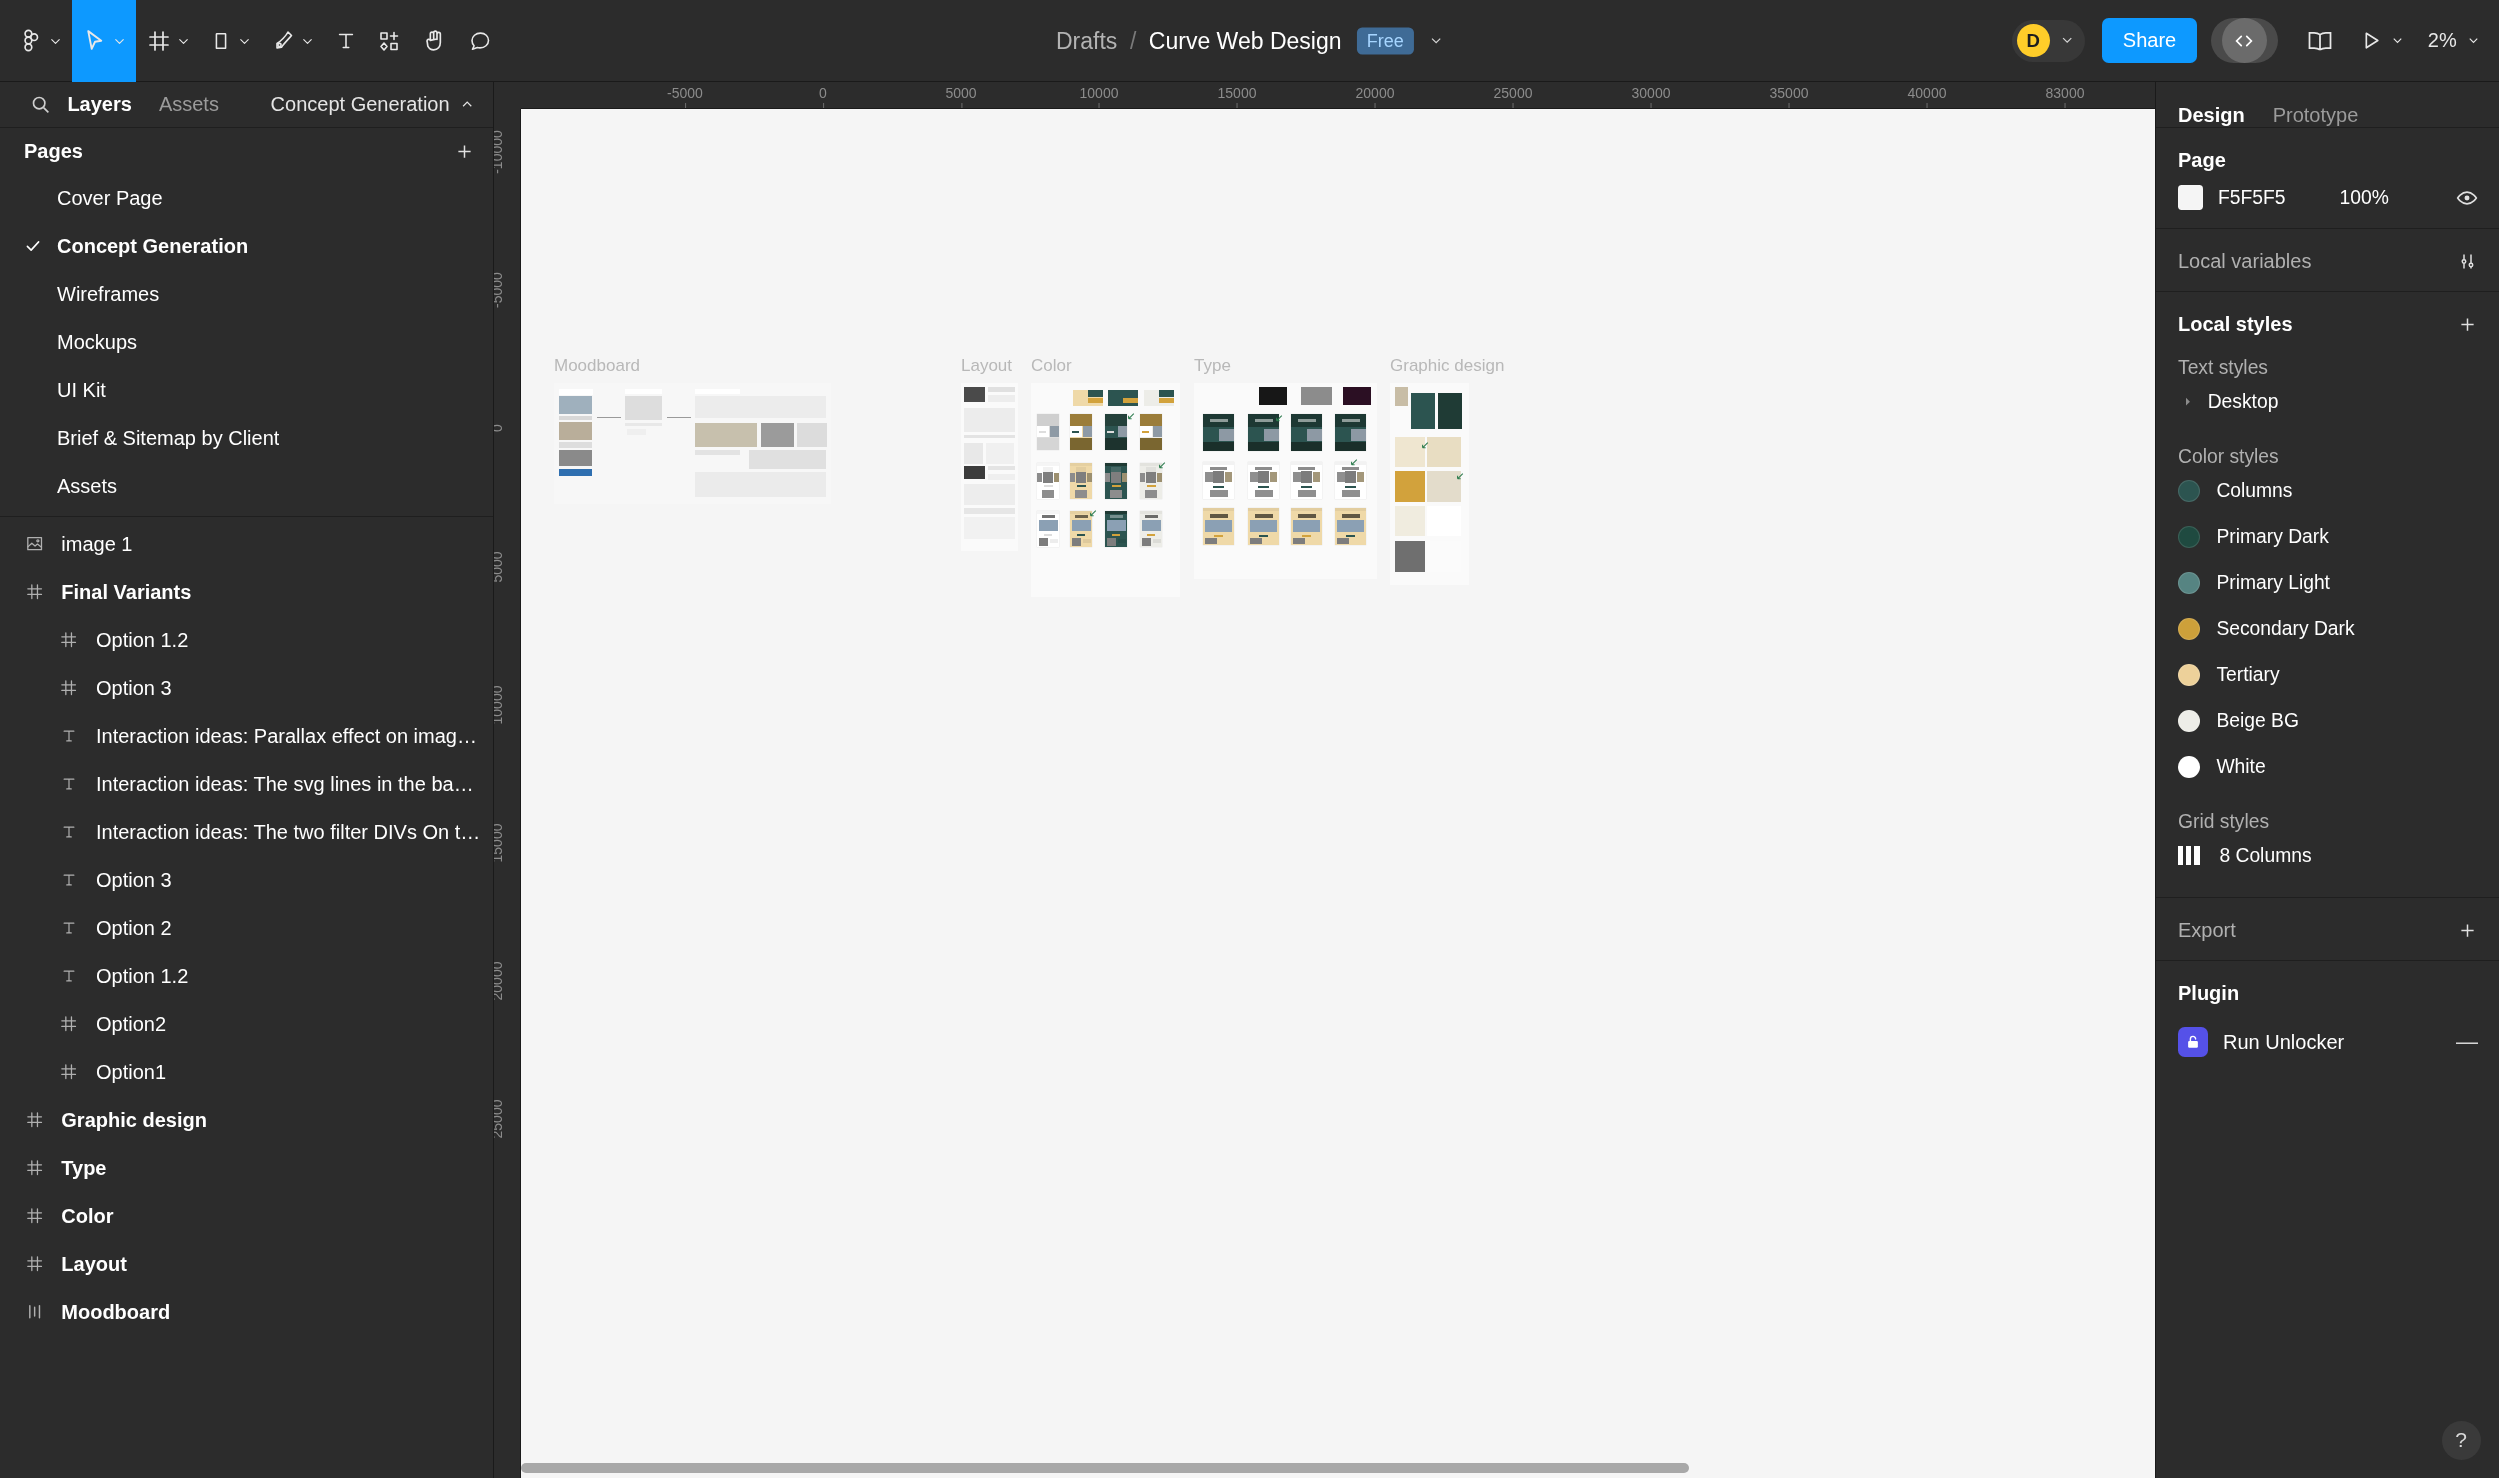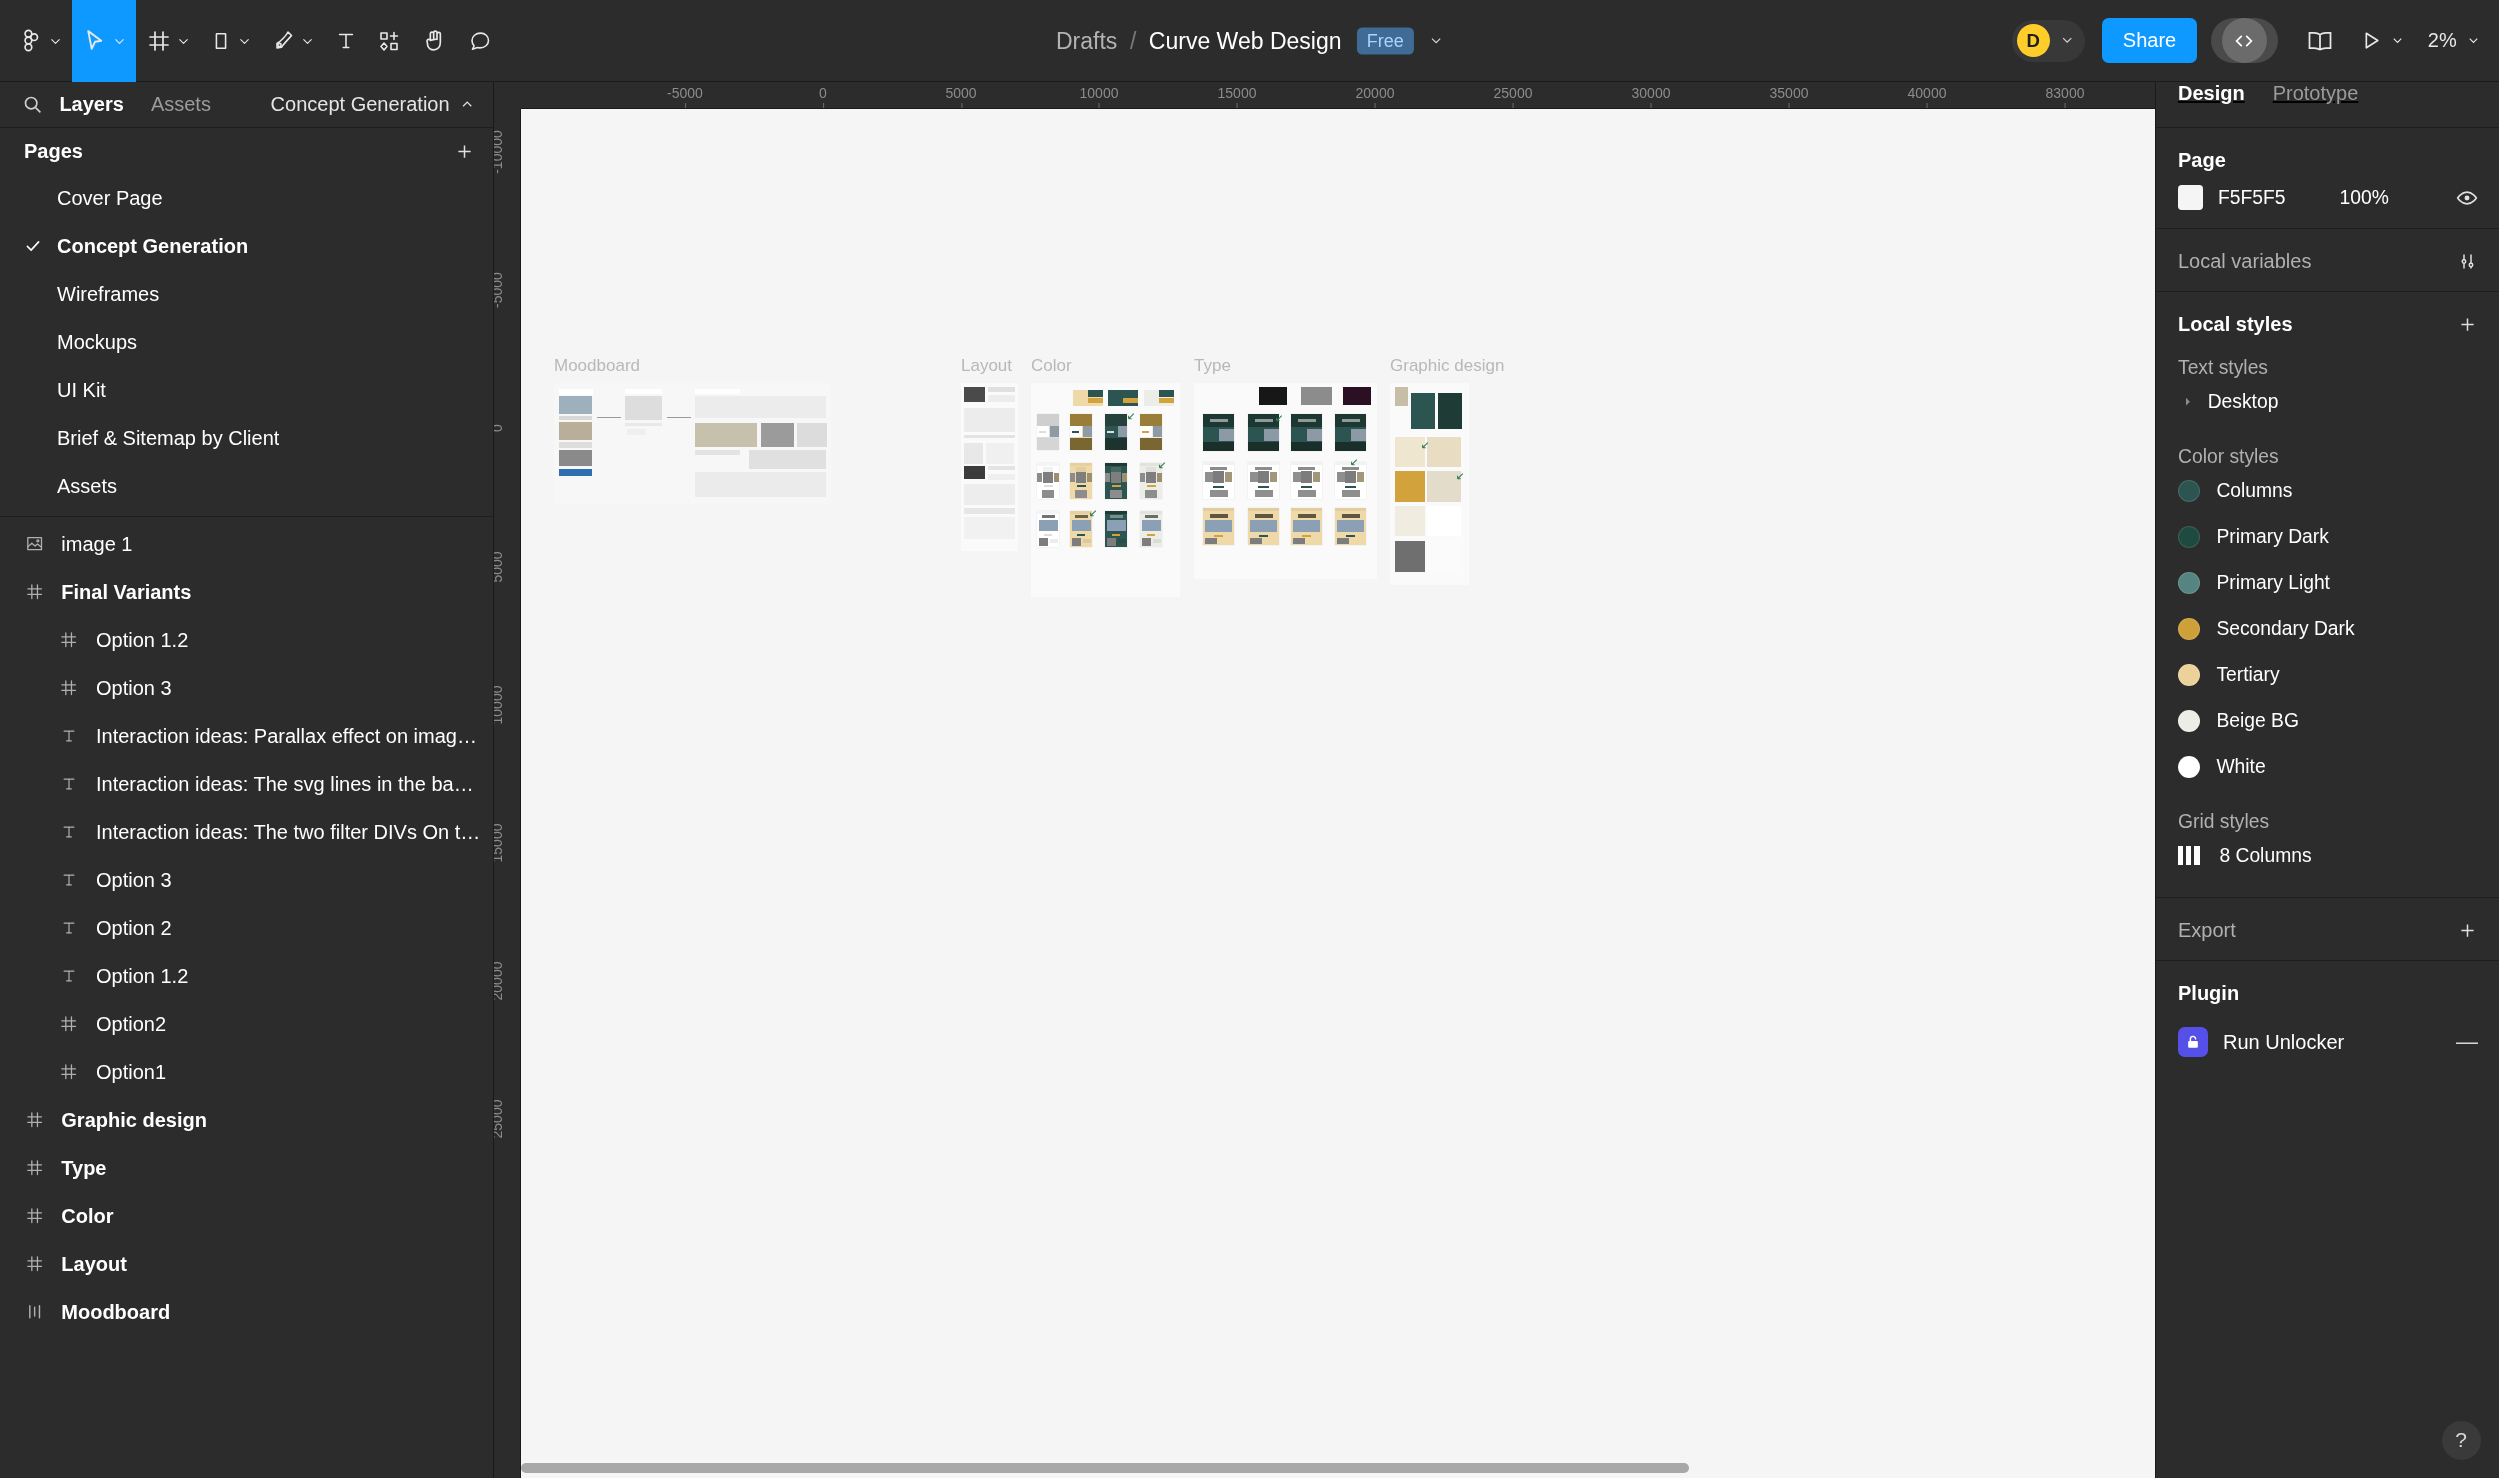--- a/index.html
+++ b/index.html
@@ -84,21 +84,21 @@
   .body { flex: 1; display: flex; position: relative; min-height: 0; }
 
   
   .left-panel {
     width: 494px; flex: 0 0 494px; background: #2c2c2c;
     display: flex; flex-direction: column; border-right: 0.7px solid #1a1a1a;
     overflow: hidden;
   }
   .lp-head {
     height: 46px; flex: 0 0 46px; display: flex; align-items: center;
-    padding: 0 18px 0 22px; border-bottom: 0.7px solid #1f1f1f;
+    padding: 0 18px 0 30px; border-bottom: 0.7px solid #1f1f1f;
   }
   .lp-search { color: #cfcfcf; display: flex; margin-right: 16.4px; cursor: pointer; }
   .lp-tab { font-size: 20px; color: #9b9b9b; margin-right: 27px; cursor: pointer; }
   .lp-tab.active { color: #ffffff; font-weight: 700; }
   .lp-pagename {
     margin-left: auto; font-size: 20px; color: #e4e4e4;
     display: flex; align-items: center; cursor: pointer;
   }
   .lp-pagename .chev { margin-left: 9px; display:flex; }
 
@@ -181,22 +181,22 @@
     background: #a8a8a8; border-radius: 5.2px; z-index: 7;
   }
 
   
   .right-panel {
     width: 345px; flex: 0 0 345px; background: #2c2c2c;
     border-left: 0.7px solid #1a1a1a; display: flex; flex-direction: column;
     overflow: hidden; position: relative;
   }
   .rp-tabs {
-    height: 46px; flex: 0 0 46px; display: flex; align-items: flex-start;
-    padding: 0 22px; border-bottom: 0.7px solid #1f1f1f; text-decoration: underline;
+    height: 46px; flex: 0 0 46px; display: flex; align-items: flex-end;
+    padding: 0 22px; border-bottom: 0.7px solid #1f1f1f;
   }
   .rp-tab { font-size: 20px; color: #9b9b9b; margin-right: 28px; cursor: pointer; }
   .rp-tab.active { color: #ffffff; font-weight: 700; }
   .rp-section { border-bottom: 0.7px solid #1f1f1f; padding: 15px 0 18px; }
   .rp-section.noborder { border-bottom: none; }
   .rp-title {
     font-size: 20px; color: #ffffff; font-weight: 700;
     padding: 6px 22px 0; display: flex; align-items: center;
   }
   .rp-title.muted { color: #b0b0b0; font-weight: 400; }

